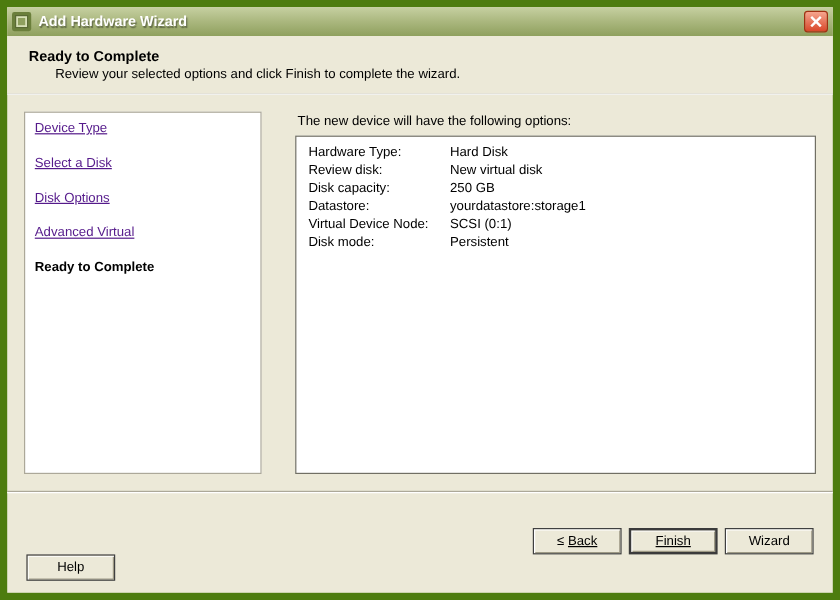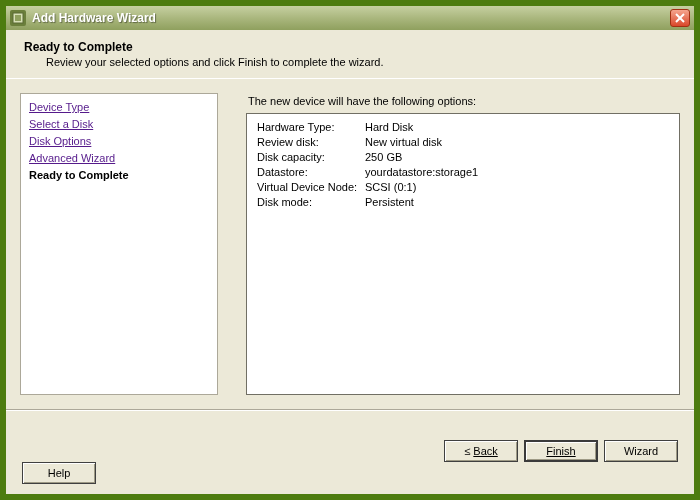--- a/index.html
+++ b/index.html
@@ -67,21 +67,21 @@
     gap: 12px;
     min-height: 0;
   }
   .nav-pane {
     width: 198px;
     background: #fff;
     border: 1px solid #aca899;
     padding: 6px 8px;
     display: flex;
     flex-direction: column;
-    gap: 2px;
+    gap: 14px;
   }
   .nav-link {
     color: #551a8b;
     text-decoration: underline;
     cursor: pointer;
     line-height: 15px;
   }
   .nav-current {
     font-weight: bold;
     color: #000;
@@ -99,21 +99,21 @@
     color: #000;
   }
   .options-box {
     flex: 1;
     background: #fff;
     border: 1px solid #716f64;
     padding: 6px 10px;
     overflow: auto;
   }
   .opt-row { display: flex; line-height: 15px; }
-  .opt-label { width: 108px; }
+  .opt-label { width: 118px; }
   .footer {
     padding: 8px 16px 10px 16px;
     display: flex;
     align-items: center;
     border-top: 1px solid #aca899;
     box-shadow: inset 0 1px 0 #fff;
   }
   .footer-spacer { flex: 1; }
   .btn {
     min-width: 74px;
@@ -161,21 +161,21 @@
   </div>
 
   <div class="divider"></div>
 
   <div class="body-area">
 
     <div class="nav-pane">
       <span class="nav-link">Device Type</span>
       <span class="nav-link">Select a Disk</span>
       <span class="nav-link">Disk Options</span>
-      <span class="nav-link">Advanced Wizard</span>
+      <span class="nav-link">Advanced Virtual</span>
       <span class="nav-current">Ready to Complete</span>
     </div>
 
     <div class="content-pane">
       <div class="content-intro">The new device will have the following options:</div>
       <div class="options-box">
         <div class="opt-row">
           <span class="opt-label">Hardware Type:</span>
           <span>Hard Disk</span>
         </div>

